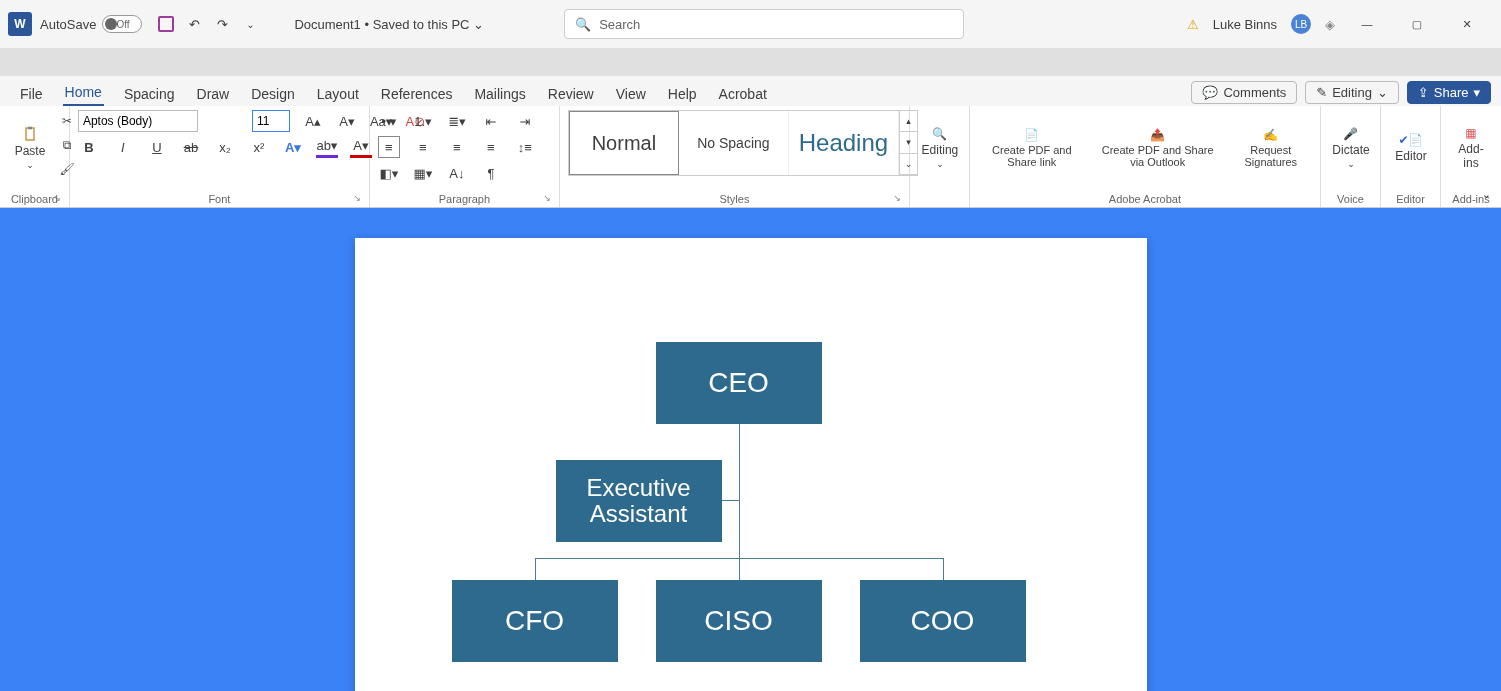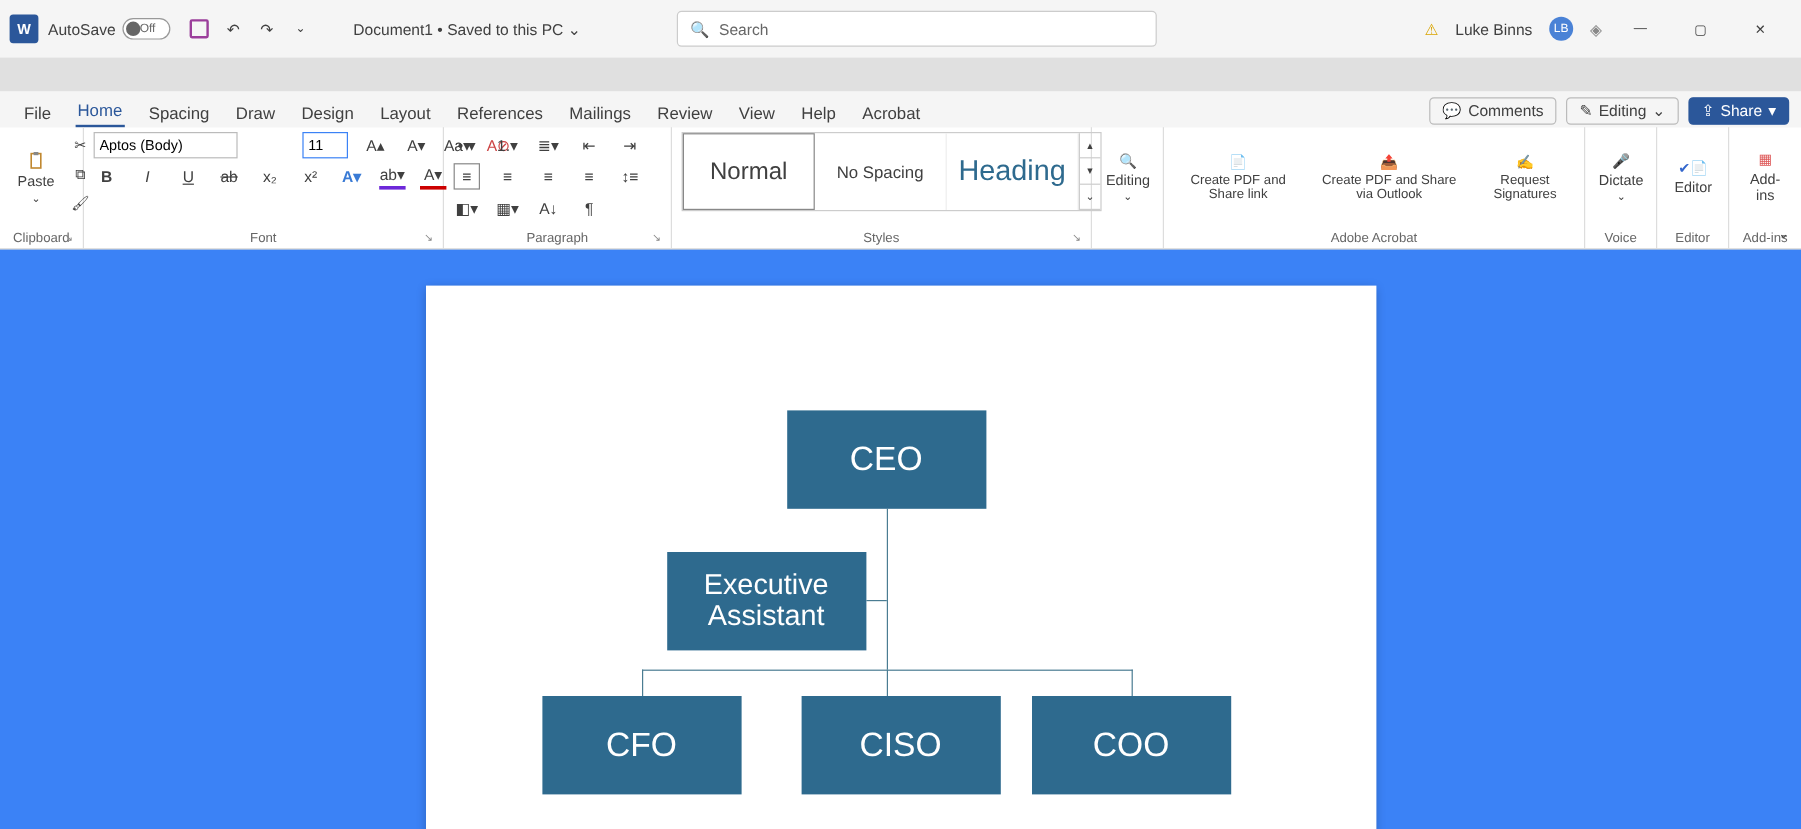--- a/index.html
+++ b/index.html
@@ -297,21 +297,21 @@
 
       <div class="node" style="left:301px; top:0px; width:166px; height:82px;">
           <span>CEO</span>
         </div>
       <div class="node" style="left:201px; top:118px; width:166px; height:82px; font-size:24px;">
           <span>Executive Assistant</span>
         </div>
       <div class="node" style="left:97px; top:238px; width:166px; height:82px;justify-content:center;">
           <span>CFO</span>
         </div>
-      <div class="node" style="left:313px; top:238px; width:166px; height:82px;">
+      <div class="node" style="left:301px; top:238px; width:166px; height:82px;">
           <span>CISO</span>
         </div>
       <div class="node" style="left:505px; top:238px; width:166px; height:82px;">
           <span>COO</span>
         </div>
     </div>
   </div>
 </div>
 
 </body></html>

